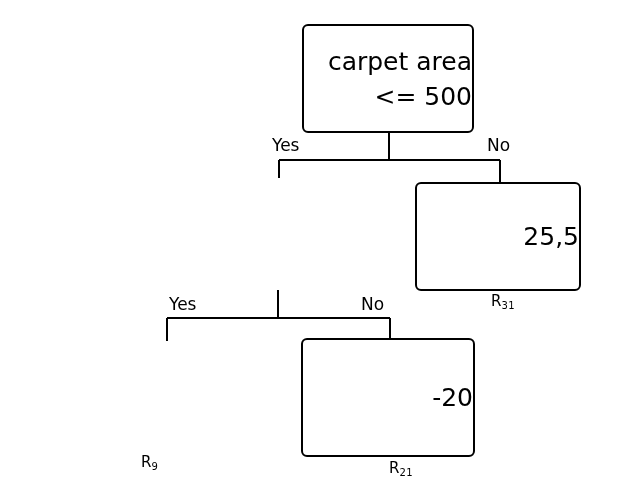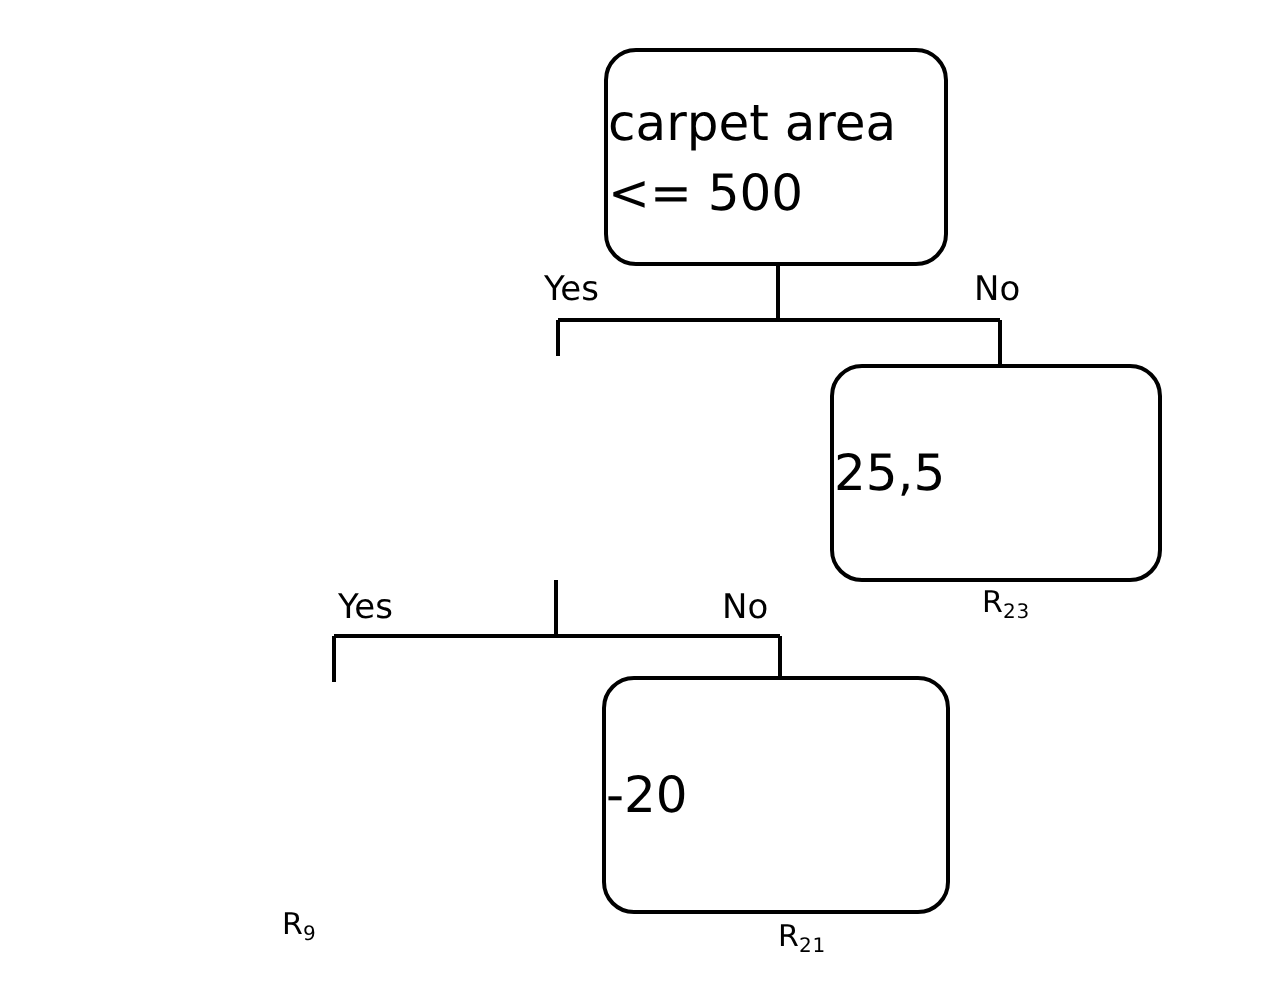--- a/index.html
+++ b/index.html
@@ -20,24 +20,24 @@
     left: 0;
     top: 0;
     width: 644px;
     height: 492px;
   }
   .node {
     position: absolute;
     box-sizing: border-box;
     background: #ffffff;
     border: 2.5px solid #000000;
-    border-radius: 16px;
+    border-radius: 6px;
     display: flex;
     flex-direction: column;
-    align-items: flex-start;
+    align-items: flex-end;
     justify-content: center;
     color: #000000;
     z-index: 2;
   }
   .node .line {
     display: block;
     text-align: center;
     white-space: nowrap;
     line-height: 1.0;
   }
@@ -102,17 +102,17 @@
 
   <div class="node node-leaf" style="left: 301px; top: 338px; width: 174px; height: 119px;">
     <span class="line l1">-20</span>
   </div>
 
   <span class="edge-label" style="left: 272px; top: 135px;">Yes</span>
   <span class="edge-label" style="left: 487px; top: 135px;">No</span>
   <span class="edge-label" style="left: 169px; top: 294px;">Yes</span>
   <span class="edge-label" style="left: 361px; top: 294px;">No</span>
 
-  <span class="region-label" style="left: 491px; top: 292px;">R<sub>23</sub></span>
+  <span class="region-label" style="left: 491px; top: 292px;">R<sub>31</sub></span>
   <span class="region-label" style="left: 141px; top: 453px;">R<sub>9</sub></span>
   <span class="region-label" style="left: 389px; top: 449px; margin-top: 10px;">R<sub>21</sub></span>
 
 </div>
 
 </body></html>

